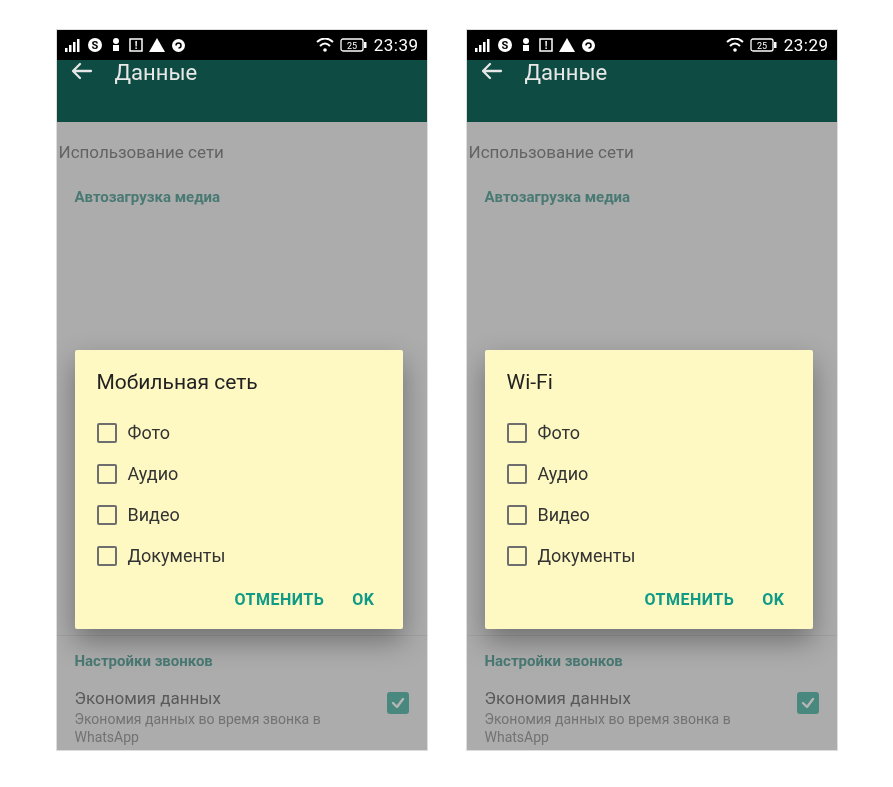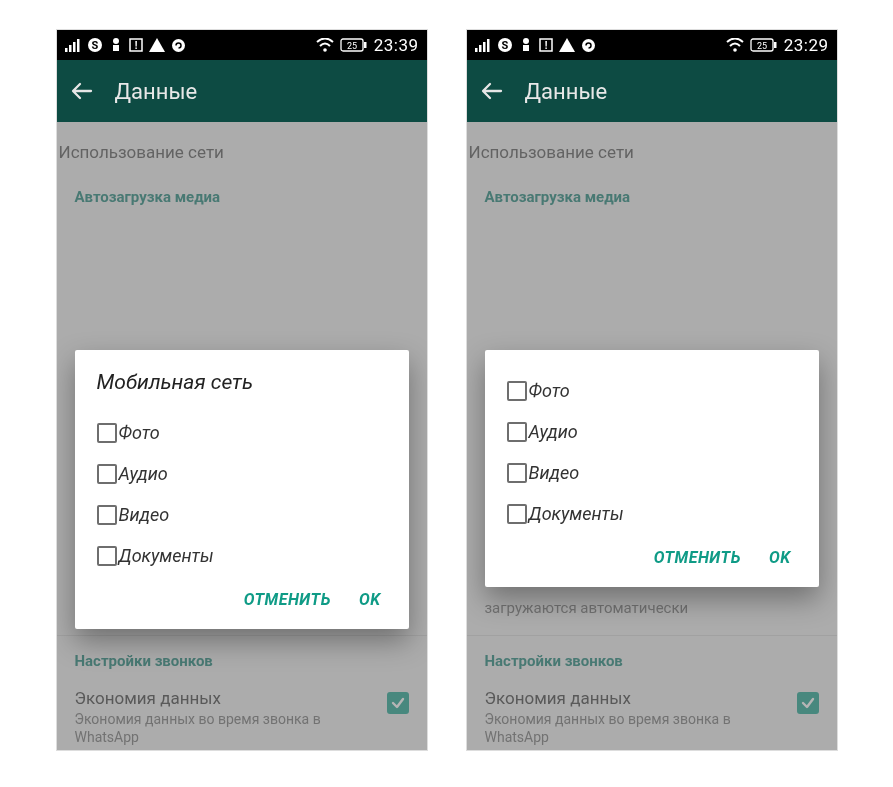--- a/index.html
+++ b/index.html
@@ -32,21 +32,21 @@
   }
   .statusbar .left { display: flex; gap: 6px; align-items: center; }
   .statusbar .right { margin-left: auto; display: flex; gap: 6px; align-items: center; }
   .statusbar .time { font-size: 17px; letter-spacing: 0.5px; }
   .ico { display: inline-flex; align-items: center; justify-content: center; }
   .appbar {
     height: 62px;
     background: #0d4b43;
     color: #e8e8e8;
     display: flex;
-    align-items: center;
+    align-items: flex-start;
     padding: 0 14px;
     gap: 22px;
   }
   .appbar-title { font-size: 22px; font-weight: 400; }
   .content {
     position: relative;
     background: #eaeaea;
     height: calc(100% - 92px);
   }
   .section-label {
@@ -89,37 +89,36 @@
   .bottom-area { position: absolute; left:0; right:0; bottom:0; }
   
   .scrim {
     position: absolute; inset: 0;
     background: rgba(120,120,120,0.55);
     pointer-events: none;
   }
   
   .dialog {
     position: absolute;
-    left: 18px; right: 18px;
+    left: 18px; right: 24px;
     top: 228px;
-    background: #ffffff;
+    background: #fef9c3;
     border-radius: 2px;
     box-shadow: 0 12px 28px rgba(0,0,0,0.35);
     padding: 20px 22px 10px;
-    font-style: italic;
   }
   .dialog-title {
     font-size: 21px;
     color: #222;
     margin-bottom: 18px;
   }
   .opt-row {
     display: flex;
     align-items: center;
-    gap: 2px;
+    gap: 11px;
     padding: 10px 0;
   }
   .opt-box {
     width: 20px; height: 20px;
     border: 2px solid #6e6e6e;
     border-radius: 2px;
     flex-shrink: 0;
   }
   .opt-label { font-size: 18px; color: #333; }
   .dialog-buttons {
@@ -352,20 +351,21 @@
           <svg width="14" height="14" viewBox="0 0 14 14">
               <path d="M2 7 L6 11 L12 3" fill="none" stroke="#fff" stroke-width="2.4" stroke-linecap="round" stroke-linejoin="round"></path>
             </svg>
         </div>
       </div>
     </div>
 
     <div class="scrim"></div>
 
     <div class="dialog">
+      <div class="dialog-title">Wi-Fi</div>
       <div class="opt-row">
         <div class="opt-box"></div>
         <div class="opt-label">Фото</div>
       </div>
       <div class="opt-row">
         <div class="opt-box"></div>
         <div class="opt-label">Аудио</div>
       </div>
       <div class="opt-row">
         <div class="opt-box"></div>

